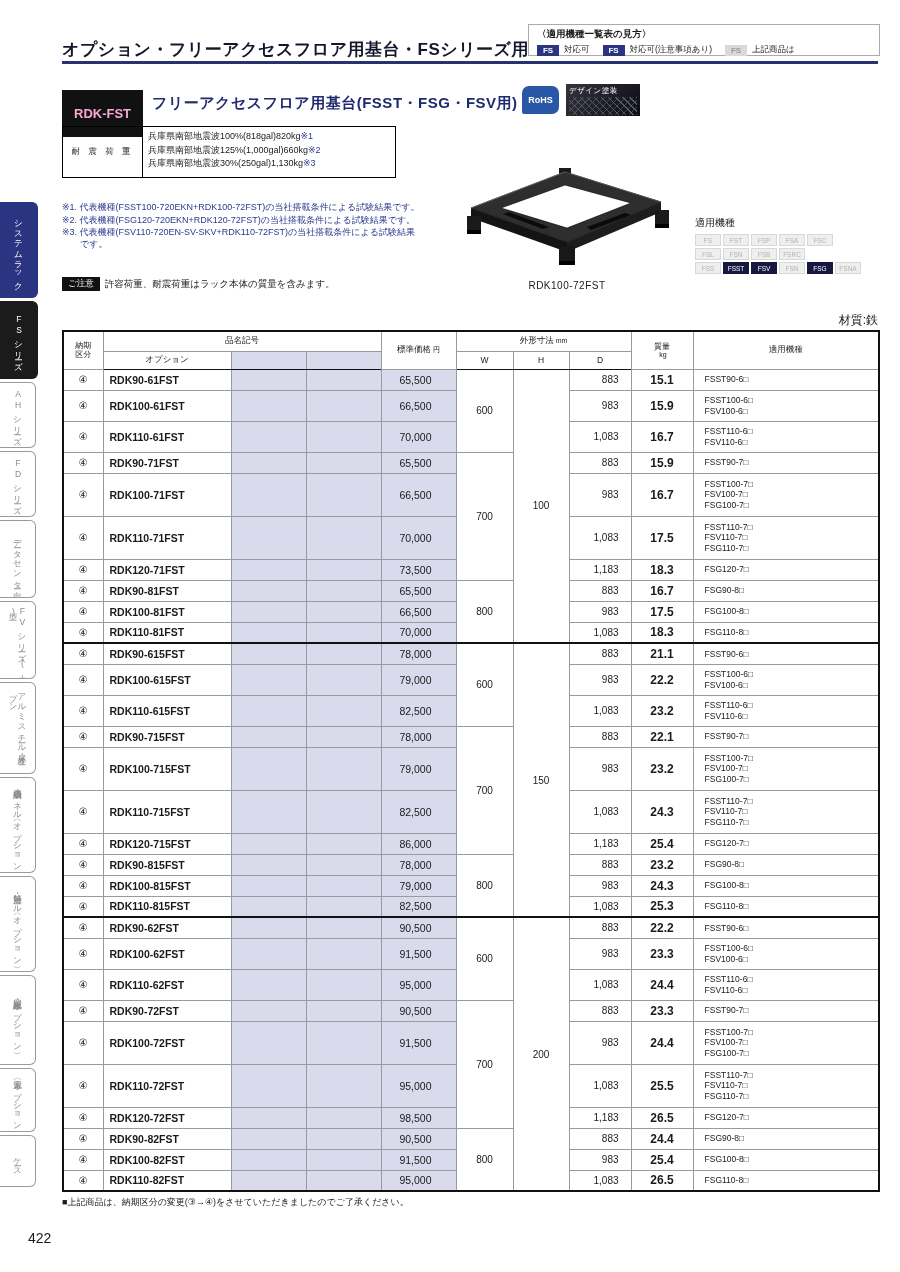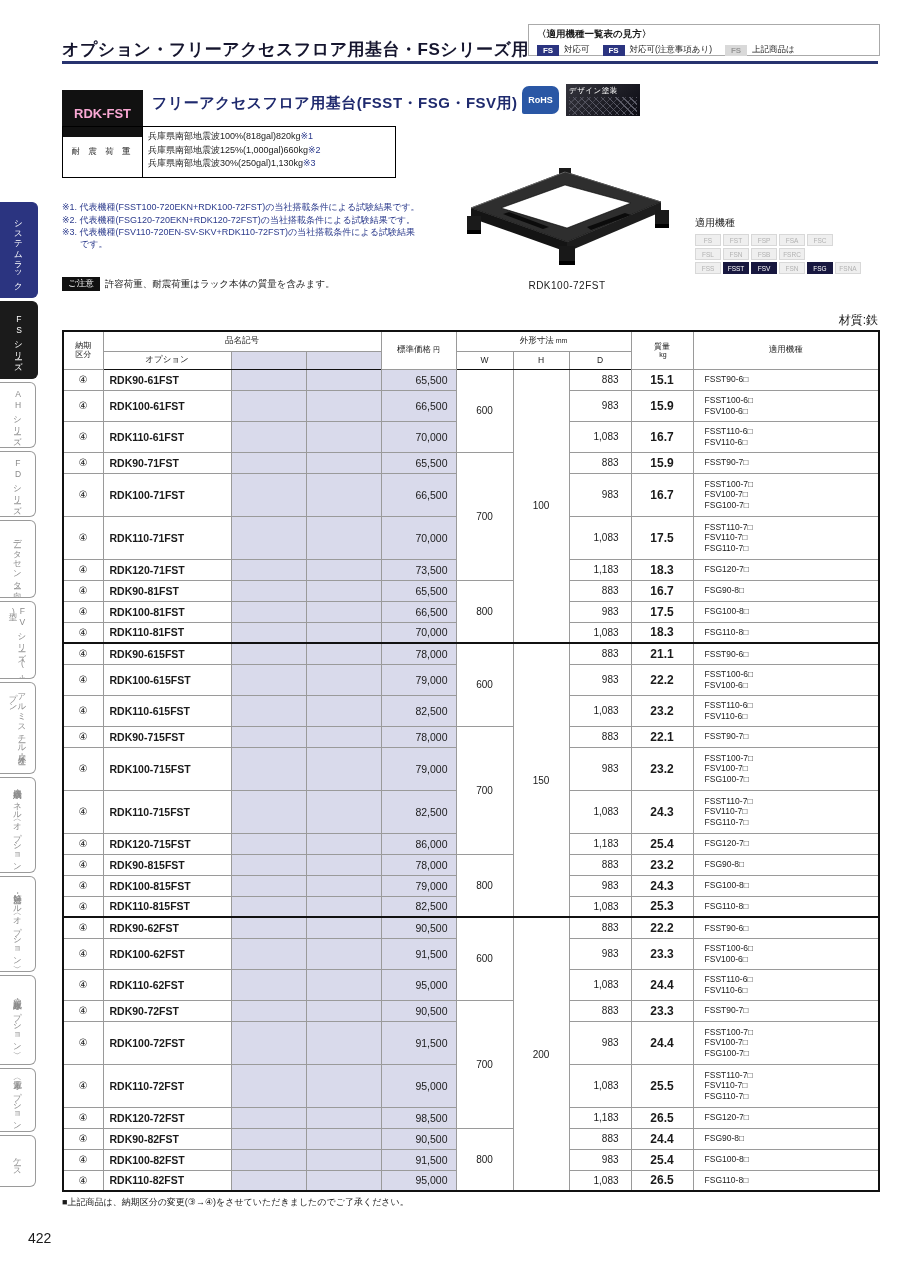--- a/index.html
+++ b/index.html
@@ -92,21 +92,21 @@
   thead tr.hb { height:18px; }
   thead tr.hb th { border-bottom:1.5px solid #111; }
   th.lav { background:#d9daeb; }
   .unit { font-size:7px; margin-left:2px; }
   .two-line { font-size:8px; line-height:1.15; }
   tr.r1 { height:21px; } tr.r2 { height:31px; } tr.r3 { height:43px; }
   tr.gs td { border-top:2px solid #111; }
   td.c-del { text-align:center; font-size:10px; }
   td.c-name { font-weight:bold; font-size:10.5px; padding-left:6px; }
   td.c-e, td.c-price { background:#d9daeb; }
-  td.c-price { text-align:right; padding-right:8px; font-size:10.5px; }
+  td.c-price { text-align:right; padding-right:24px; font-size:10.5px; }
   td.c-dim { text-align:center; font-size:10px; }
   td.c-d { text-align:right; padding-right:12px; font-size:10px; }
   td.c-wt { text-align:center; font-size:12px;font-weight:bold; }
   td.c-models { font-size:8.5px; padding-left:11px; line-height:1.18; }
 
   #footnote { position:absolute; left:62px; top:1196px; font-size:9px; }
   #page-number { position:absolute; left:28px; top:1230px; font-size:14px; }
 </style>
 </head>
 <body>

